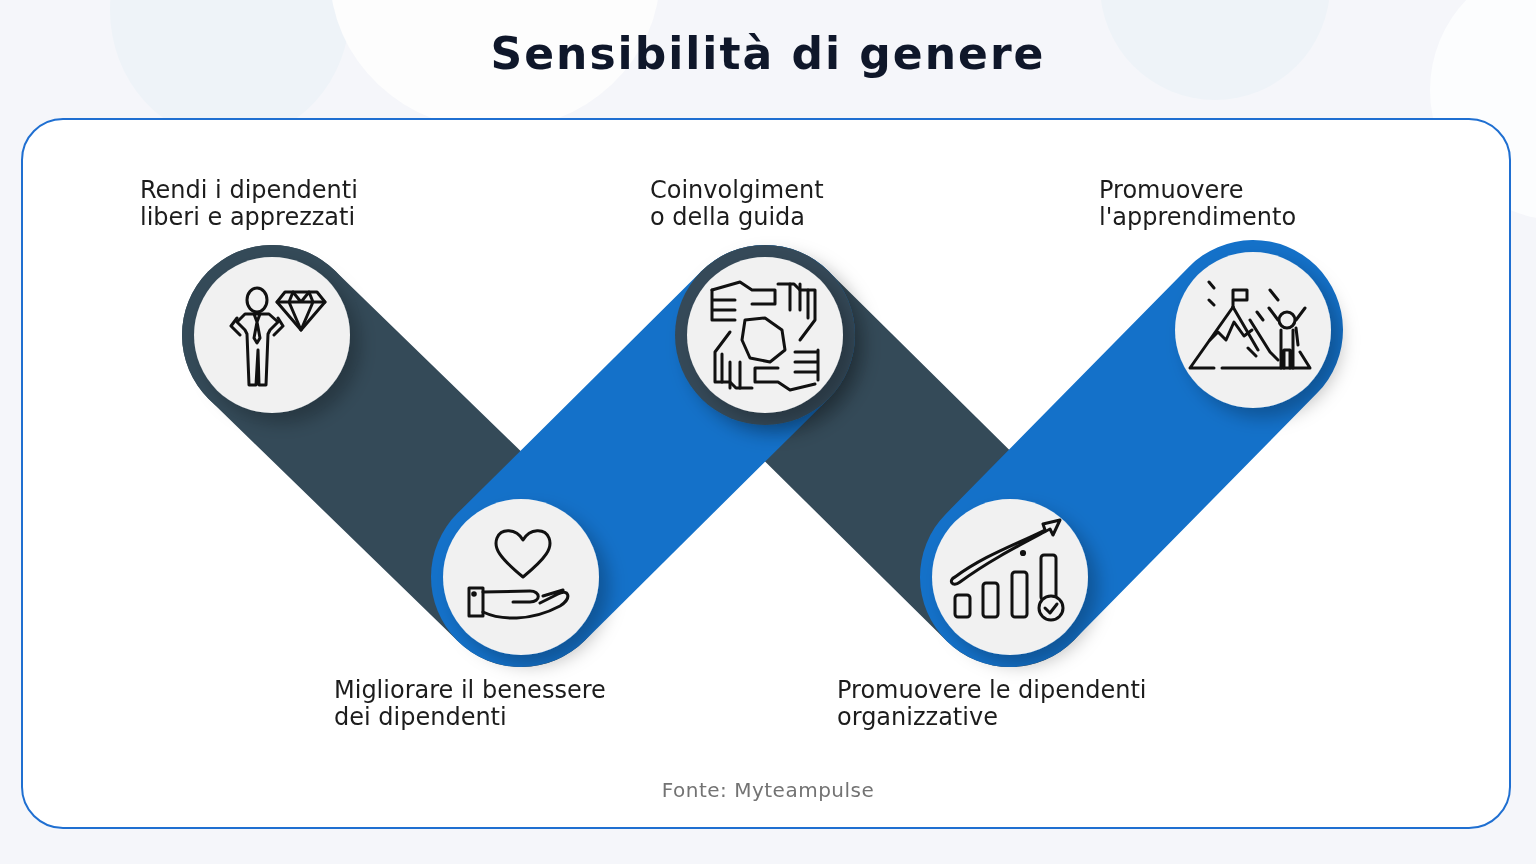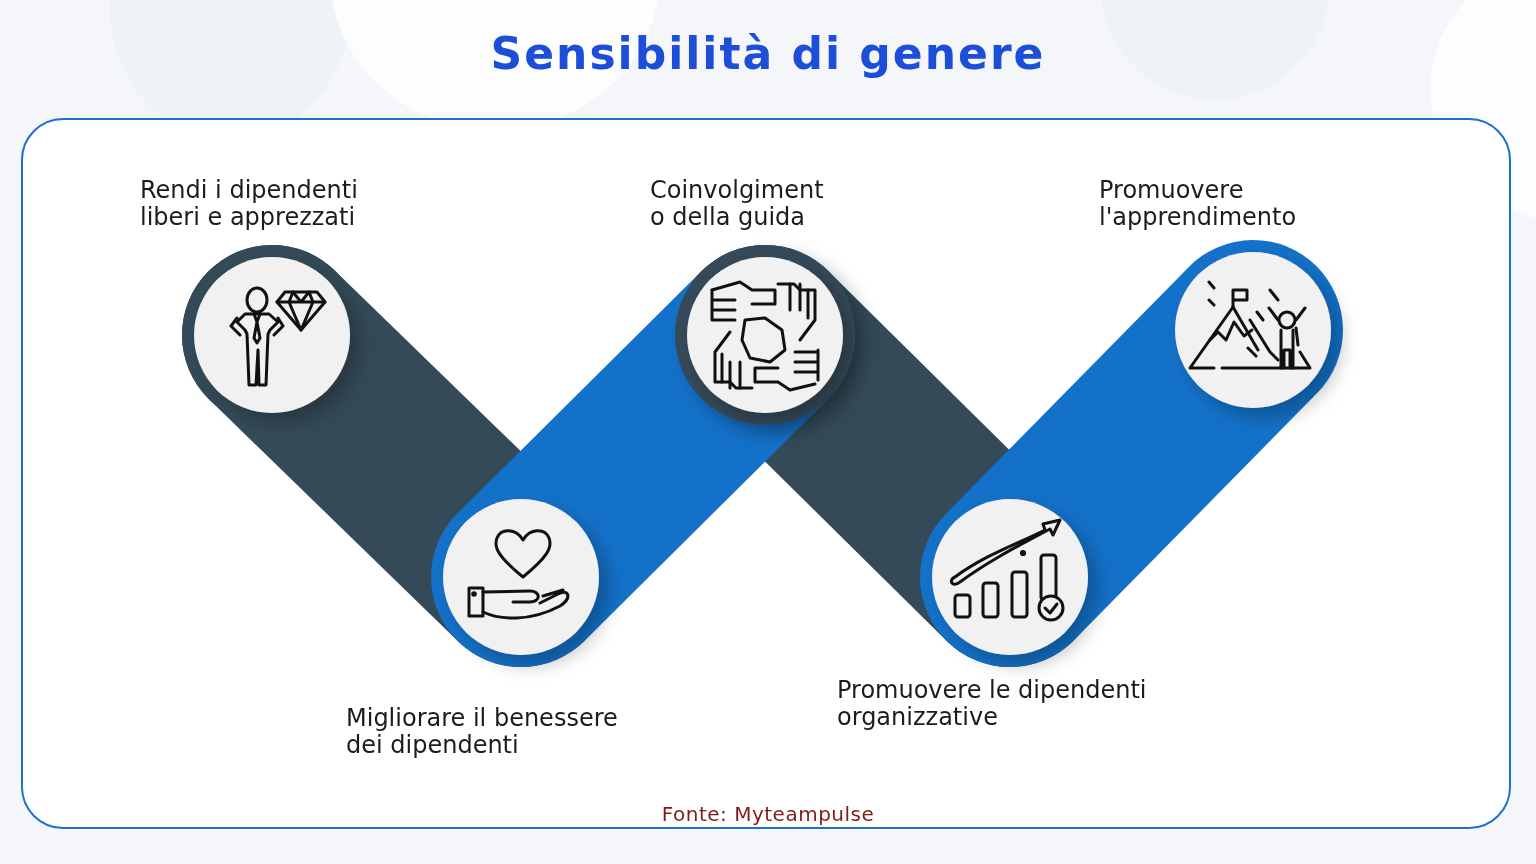--- a/index.html
+++ b/index.html
@@ -5,36 +5,36 @@
   html, body { margin: 0; padding: 0; }
   body {
     width: 1536px; height: 864px; position: relative; overflow: hidden;
     background: #f5f6fa;
     font-family: "DejaVu Sans", sans-serif;
   }
   .bg-shape { position: absolute; border-radius: 50%; }
   .title {
     position: absolute; left: 0; top: 28px; width: 1536px; text-align: center;
     font-family: "DejaVu Sans", sans-serif; font-weight: bold;
-    font-size: 44px; letter-spacing: 2px; color: #1d4ed8;
+    font-size: 44px; letter-spacing: 2px; color: #0f172a;
   }
   .card {
     position: absolute; left: 21px; top: 118px; width: 1490px; height: 711px;
     border: 2px solid #1f6fd1; border-radius: 42px; background: #ffffff;
     box-sizing: border-box;
   }
   .diagram { position: absolute; left: 0; top: 0; width: 1536px; height: 864px; }
   .label {
     position: absolute; text-align: left; color: #1c1c1c;
     font-family: "DejaVu Sans", sans-serif; font-size: 24px; line-height: 27px;
     white-space: pre-line;
   }
   .source {
-    position: absolute; left: 0; top: 802px; width: 1536px; text-align: center;
-    font-family: "DejaVu Sans", sans-serif; font-size: 20px; color: #7f1d1d;
+    position: absolute; left: 0; top: 778px; width: 1536px; text-align: center;
+    font-family: "DejaVu Sans", sans-serif; font-size: 20px; color: #737373;
     letter-spacing: 0.5px;
   }
 </style>
 </head>
 <body>
 
 <div class="bg-shape" style="left:110px;top:-120px;width:240px;height:260px;background:#eef3f8;"></div>
 <div class="bg-shape" style="left:330px;top:-180px;width:330px;height:310px;background:#fdfdfd;"></div>
 <div class="bg-shape" style="left:1100px;top:-130px;width:230px;height:230px;background:#eef3f8;"></div>
 <div class="bg-shape" style="left:1430px;top:-40px;width:260px;height:260px;background:#fcfdfe;"></div>
@@ -125,21 +125,21 @@
     <path d="M1210 340 L1218 332 L1226 340 L1234 322 L1244 336 L1252 330"></path>
     <path d="M1233 307 L1258 350 M1250 320 L1270 352 L1278 360"></path>
     <path d="M1209 282 L1214 288 M1209 300 L1214 305 M1270 290 L1278 300 M1248 348 L1256 356 M1257 312 L1263 320"></path>
     <circle cx="1287" cy="320" r="8"></circle>
     <path d="M1269 308 L1278 320 M1305 308 L1296 320 M1281 330 L1281 368 M1293 330 L1293 368 M1284 350 L1290 350 L1290 368 M1284 350 L1284 368 M1296 328 L1298 345"></path>
   </g>
 </svg>
 
 <div class="label" style="left:140px;top:177px;width:300px;">Rendi i dipendenti
 liberi e apprezzati</div>
-<div class="label" style="left:346px;top:677px;width:360px;margin-top:28px;">Migliorare il benessere
+<div class="label" style="left:334px;top:677px;width:360px;">Migliorare il benessere
 dei dipendenti</div>
 <div class="label" style="left:650px;top:177px;width:300px;">Coinvolgiment
 o della guida</div>
 <div class="label" style="left:837px;top:677px;width:400px;">Promuovere le dipendenti
 organizzative</div>
 <div class="label" style="left:1099px;top:177px;width:300px;">Promuovere
 l'apprendimento</div>
 
 <div class="source">Fonte: Myteampulse</div>
 

